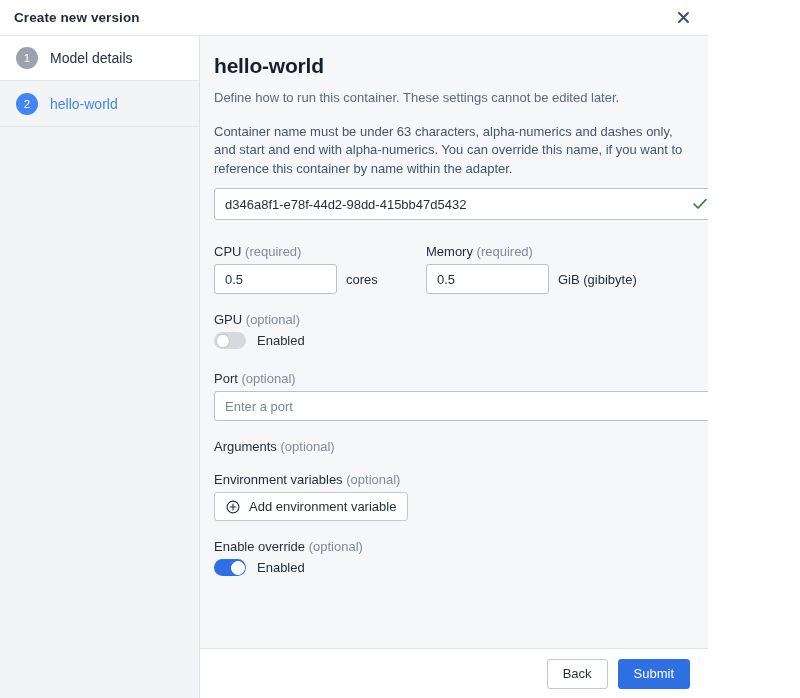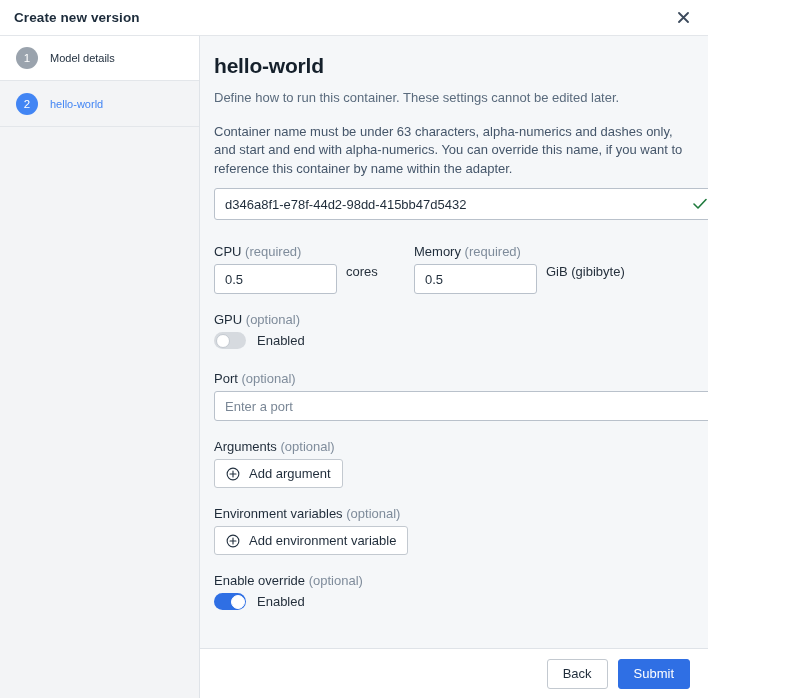--- a/index.html
+++ b/index.html
@@ -75,21 +75,21 @@
     width: 22px; height: 22px;
     flex: 0 0 22px;
     border-radius: 50%;
     display: flex; align-items: center; justify-content: center;
     font-size: 11.5px;
     color: #ffffff;
     font-weight: normal;
   }
   .badge-gray { background: #9aa3ad; }
   .badge-blue { background: #4285f4; }
-  .step-label { font-size: 11px; color: #22303f; }
+  .step-label { font-size: 14px; color: #22303f; }
   .step-label.link { color: #4285f4; }
   .sidebar-rest { flex: 1 1 auto; background: #f3f4f6; border-top: 1px solid #e3e6ea; }
 
   
   .main {
     flex: 1 1 auto;
     display: flex;
     flex-direction: column;
     min-width: 0;
     background: #f5f7f9;
@@ -158,25 +158,25 @@
     font-size: 13px;
     color: #1f2c3a;
     background: transparent;
     font-family: "Liberation Sans", sans-serif;
     padding: 0;
   }
   .check-icon { color: #1f7a3d; margin-right: 11px; display:flex; align-items:center; }
   .reset-icon { color: #3c4a5c; margin-right: 11px; display:flex; align-items:center; cursor:pointer; }
   .clear-link { font-size: 13px; color: #6c7a89; cursor: pointer; }
 
-  .row2 { display: flex; gap: 0; margin-bottom: 18px; }
+  .row2 { display: flex; gap: 12px; margin-bottom: 18px; }
   .col { display: flex; flex-direction: column; }
   .col-cpu { width: 200px; }
   .col-mem { margin-left: 0; }
-  .inline-field { display: flex; gap: 9px; }
+  .inline-field { display: flex; align-items: center; gap: 9px; }
   .num-input { width: 123px; }
   .unit { font-size: 13px; color: #26313d; white-space: nowrap; }
 
   .toggle {
     display: inline-flex;
     align-items: center;
     gap: 11px;
     cursor: pointer;
   }
   .track {
@@ -344,29 +344,20 @@
             <span class="hint">(optional)</span>
           </div>
           <input class="input port-input" type="text" placeholder="Enter a port" style="">
         </div>
 
         <div class="section">
           <div class="field-label">
             <span>Arguments</span>
             <span class="hint">(optional)</span>
           </div>
-          <button class="add-btn">
-            <span class="plus-icon">
-              <svg width="14" height="14" viewBox="0 0 16 16" fill="none" aria-hidden="true">
-                <circle cx="8" cy="8" r="6.7" stroke="#22303f" stroke-width="1.25" fill="none"></circle>
-                <path d="M8 4.6 V11.4 M4.6 8 H11.4" stroke="#22303f" stroke-width="1.25" stroke-linecap="round"></path>
-              </svg>
-            </span>
-            <span>Add argument</span>
-          </button>
         </div>
 
         <div class="section">
           <div class="field-label">
             <span>Environment variables</span>
             <span class="hint">(optional)</span>
           </div>
           <button class="add-btn">
             <span class="plus-icon">
               <svg width="14" height="14" viewBox="0 0 16 16" fill="none" aria-hidden="true">

